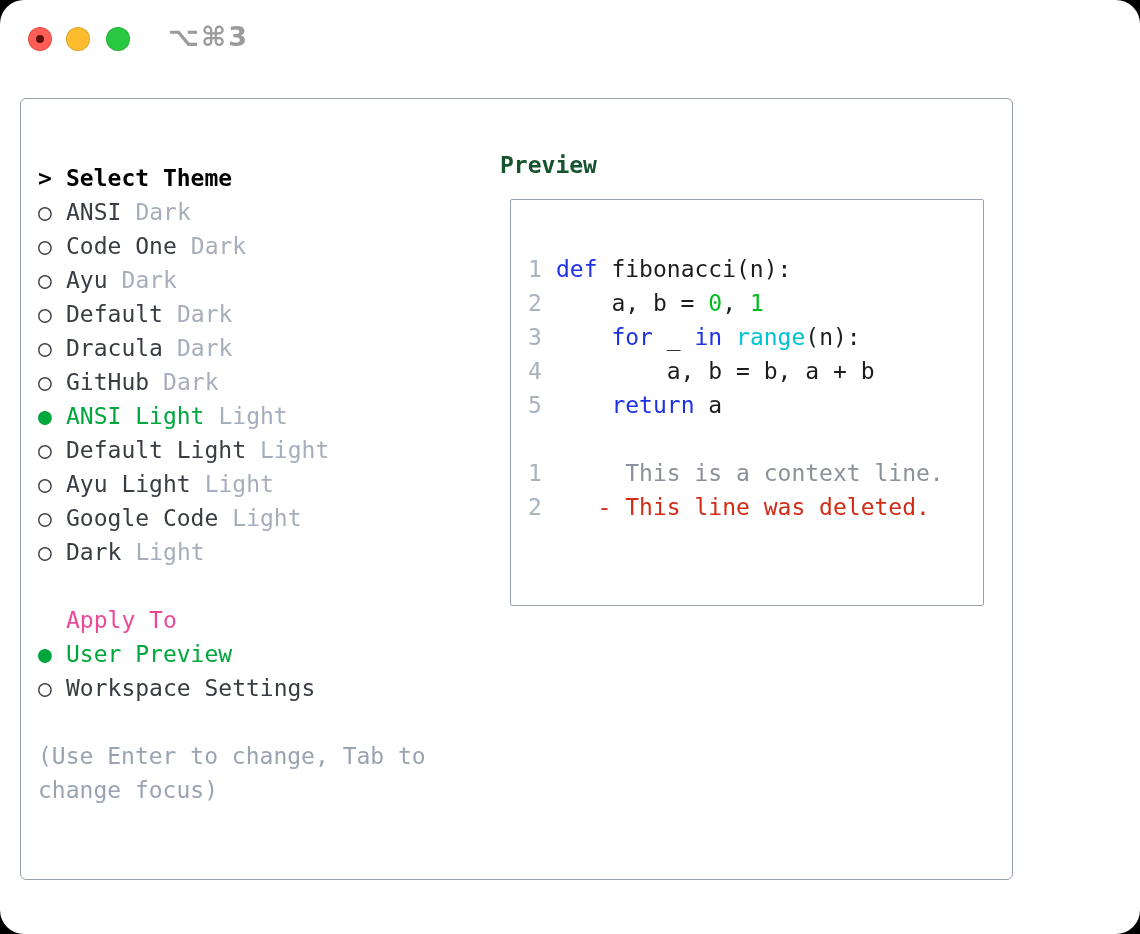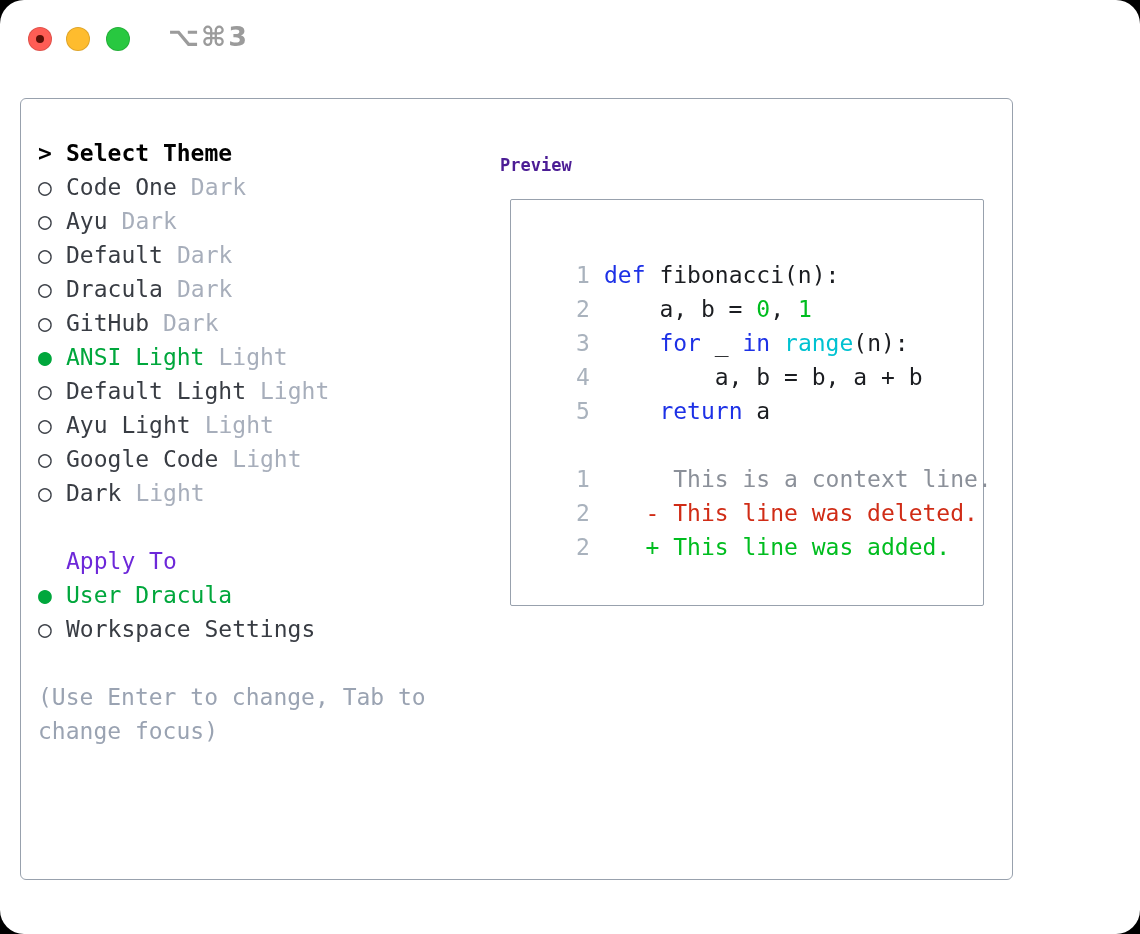--- a/index.html
+++ b/index.html
@@ -21,38 +21,38 @@
       color:#9b9b9b;letter-spacing:2px;line-height:32px;}
 
   
   .panel{position:absolute;left:20px;top:98px;width:993px;height:782px;
       border:1.5px solid var(--border-gray,#98a1ad);border-radius:6px;
       background:#fff;box-sizing:border-box;}
 
   
   .row{height:34px;line-height:34px;font-size:23px;white-space:pre;
        color:#383c43;}
-  .col-left{position:absolute;left:38px;top:136px;}
+  .col-left{position:absolute;left:38px;top:161px;}
   .marker{display:inline-block;width:28px;color:#43474e;}
   .hdr{font-weight:bold;color:#000;}
   .hdr .marker{color:#000;}
   .tag{color:var(--tag-gray,#a7aebb);margin-left:14px;}
   .sel{color:var(--selection-green,#00a73c);}
   .sel .marker{color:var(--selection-green,#00a73c);}
-  .section{padding-left:28px;color:#6d28d9;}
+  .section{padding-left:28px;color:#ec4899;}
   .help{color:var(--help-gray,#9aa3b2);}
 
   
   .preview-title{position:absolute;left:500px;top:148px;height:34px;
-      line-height:34px;font-size:17px;font-weight:bold;color:#4c1d95;
+      line-height:34px;font-size:23px;font-weight:bold;color:#14532d;
       white-space:pre;}
   .preview-box{position:absolute;left:510px;top:199px;width:474px;height:407px;
       border:1.5px solid var(--border-gray,#98a1ad);border-radius:2px;
       box-sizing:border-box;background:#fff;}
-  .code{position:absolute;left:528px;top:258px;margin-left:48px;}
+  .code{position:absolute;left:528px;top:252px;}
   .code .row{color:#1b1d21;}
   .ln{display:inline-block;width:28px;color:var(--line-number-gray,#a9b2bd);}
   .kw{color:var(--keyword-blue,#1d31e6);}
   .fn{color:var(--function-cyan,#00c2d1);}
   .numlit{color:var(--number-green,#00bd1f);}
   .plain{color:#1b1d21;}
   .ctx{color:var(--context-gray,#8b9099);}
   .del{color:var(--deleted-red,#d02c16);}
   .add{color:var(--added-green,#00bd1f);}
 </style>
@@ -67,20 +67,21 @@
   <span class="tl tl-yellow"></span>
   <span class="tl tl-green"></span>
   <span class="shortcut">⌥⌘3</span>
 
   <div class="panel"></div>
 
   <div class="col-left">
 
     <div class="row hdr"><span class="marker">&gt;</span><span>Select Theme</span></div>
 
+    <div class="row"><span class="marker">○</span><span class="name">ANSI</span><span class="tag">Dark</span></div>
 
     <div class="row"><span class="marker">○</span><span class="name">Code One</span><span class="tag">Dark</span></div>
 
     <div class="row"><span class="marker">○</span><span class="name">Ayu</span><span class="tag">Dark</span></div>
 
     <div class="row"><span class="marker">○</span><span class="name">Default</span><span class="tag">Dark</span></div>
 
     <div class="row"><span class="marker">○</span><span class="name">Dracula</span><span class="tag">Dark</span></div>
 
     <div class="row"><span class="marker">○</span><span class="name">GitHub</span><span class="tag">Dark</span></div>
@@ -93,21 +94,21 @@
 
 
     <div class="row"><span class="marker">○</span><span class="name">Google Code</span><span class="tag">Light</span></div>
 
     <div class="row"><span class="marker">○</span><span class="name">Dark</span><span class="tag">Light</span></div>
 
     <div class="row"></div>
 
     <div class="row section">Apply To</div>
 
-    <div class="row sel"><span class="marker">●</span><span class="name">User Dracula</span></div>
+    <div class="row sel"><span class="marker">●</span><span class="name">User Preview</span></div>
 
     <div class="row"><span class="marker">○</span><span class="name">Workspace Settings</span></div>
 
     <div class="row"></div>
 
     <div class="row help">(Use Enter to change, Tab to</div>
     <div class="row help">change focus)</div>
   </div>
 
   <div class="preview-title">Preview</div>
@@ -123,16 +124,15 @@
     <div class="row"><span class="ln">4</span><span class="plain">        a, b = b, a + b</span></div>
 
     <div class="row"><span class="ln">5</span><span class="plain">    </span><span class="kw">return</span><span class="plain"> a</span></div>
 
     <div class="row"></div>
 
     <div class="row"><span class="ln">1</span><span class="ctx">     This is a context line.</span></div>
 
     <div class="row"><span class="ln">2</span><span class="del">   - This line was deleted.</span></div>
 
-    <div class="row"><span class="ln">2</span><span class="add">   + This line was added.</span></div>
   </div>
 
 </div>
 
 </body></html>

